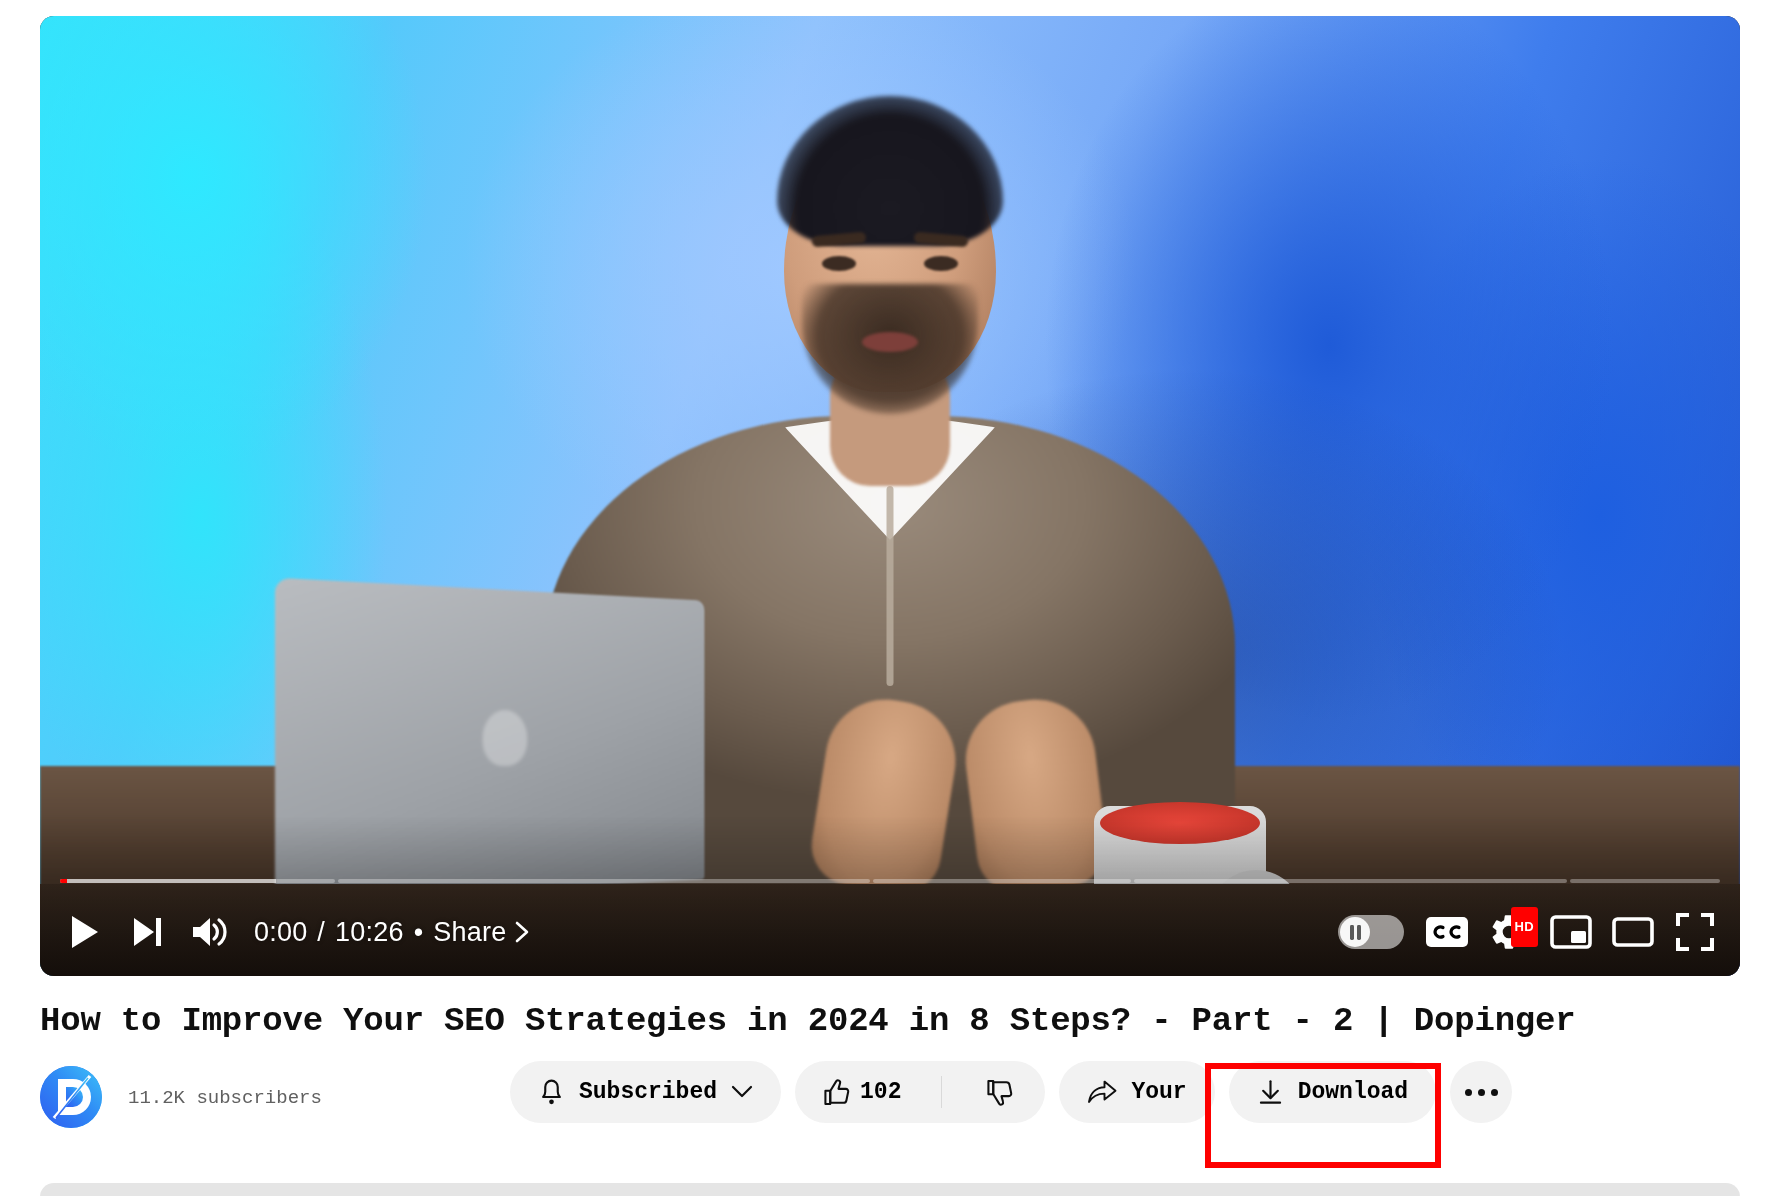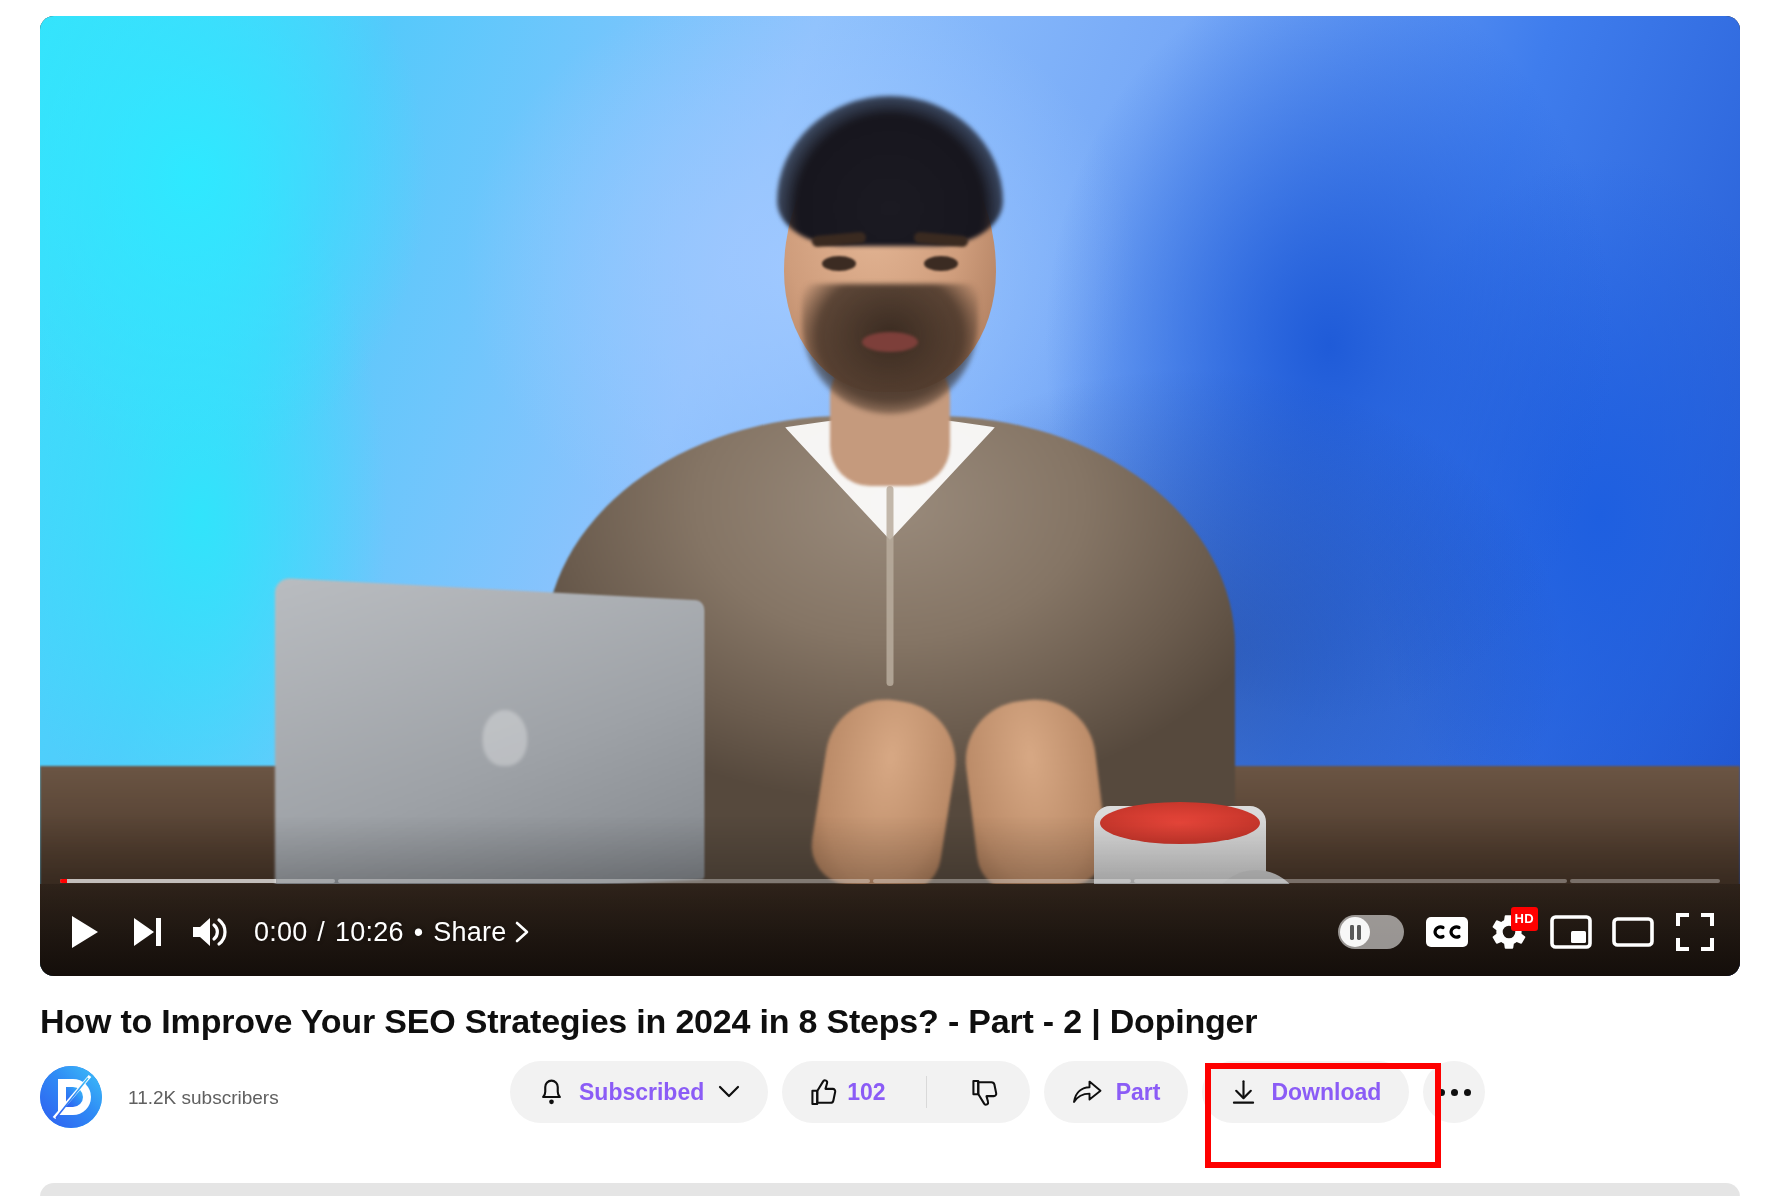--- a/index.html
+++ b/index.html
@@ -171,46 +171,46 @@
     position: relative; margin: 0 12px; cursor: pointer;
   }
   .autoplay-knob {
     position: absolute; left: 2px; top: 2px; width: 30px; height: 30px; border-radius: 50%;
     background: rgba(255,255,255,.92);
     display: flex; align-items: center; justify-content: center;
   }
   .hd-badge {
     position: absolute; top: 6px; right: 2px;
     background: #ff0000; color: #fff; font-size: 13px; font-weight: 700;
-    padding: 4px 4px; border-radius: 3px; line-height: 16px; letter-spacing: .3px; text-align: right;
+    padding: 12px 4px; border-radius: 3px; line-height: 16px; letter-spacing: .3px; text-align: right;
   }
 
   
-  #meta { position: absolute; left: 40px; top: 1000px; width: 1700px; }
+  #meta { position: absolute; left: 40px; top: 1000px; width: 1700px; font-family: Liberation Mono, monospace; }
   .video-title {
     font-size: 34px; font-weight: 700; color: #0f0f0f; letter-spacing: -.2px;
     line-height: 42px; white-space: nowrap;
   }
   .owner-row {
     margin-top: 24px; display: flex; align-items: center; position: relative;
   }
   .avatar {
     width: 62px; height: 62px; border-radius: 50%; flex: 0 0 auto;
     background: linear-gradient(135deg, #2f6bf0 0%, #2f8bf5 45%, #3bb5f7 100%);
     display: flex; align-items: center; justify-content: center; overflow: hidden;
   }
   .channel-text { margin-left: 26px; min-width: 0; max-width: 350px; overflow: hidden; }
   .channel-name {
     font-size: 24px; font-weight: 700; color: #0f0f0f; white-space: nowrap; line-height: 30px;
   }
   .sub-count { font-size: 19px; color: #606060; line-height: 26px; margin-top: 2px; white-space: nowrap; }
 
   .actions { position: absolute; left: 470px; top: -5px; display: flex; align-items: center; gap: 14px; }
   .pill {
-    height: 62px; border-radius: 31px; background: #f2f2f2; color: #8b5cf6;
+    height: 62px; border-radius: 31px; background: #f2f2f2; color: #000000;
     display: flex; align-items: center; padding: 0 28px; gap: 14px; cursor: pointer;
     font-size: 23px; font-weight: 600; white-space: nowrap;
   }
   .pill.ld { padding: 0; }
   .ld-like { display: flex; align-items: center; gap: 8px; padding: 0 26px 0 28px; height: 62px; cursor: pointer; }
   .ld-sep { width: 1px; height: 32px; background: #d9d9d9; }
   .ld-dislike { display: flex; align-items: center; padding: 0 30px; height: 62px; cursor: pointer; }
   .round-btn {
     width: 62px; height: 62px; border-radius: 50%; background: #f2f2f2;
     display: flex; align-items: center; justify-content: center; cursor: pointer;
@@ -425,21 +425,21 @@
             <path d="M2 2.5 h4 v11 H2 Z" fill="none" stroke="#0f0f0f" stroke-width="1.7" stroke-linejoin="round"></path>
             <path d="M6 13.2 L11 21.4 a1.8 1.8 0 0 0 3.1-1.7 L12.8 15 h6.1 a2 2 0 0 0 1.95-2.45 l-1.5-7.1 A2.5 2.5 0 0 0 16.9 3.5 H6 Z" fill="none" stroke="#0f0f0f" stroke-width="1.7" stroke-linejoin="round"></path>
           </svg>
         </div>
       </div>
 
       <div class="pill">
         <svg width="30" height="26" viewBox="0 0 30 26">
           <path d="M2 23 C3.5 12.5 10.5 8.4 17.5 8.2 V2.6 L28.5 11.7 L17.5 20.6 V14.6 C10.5 14.6 5.5 17.4 2 23 Z" fill="none" stroke="#0f0f0f" stroke-width="1.9" stroke-linejoin="round"></path>
         </svg>
-        <span>Part</span>
+        <span>Your</span>
       </div>
 
       <div class="pill">
         <svg width="27" height="27" viewBox="0 0 24 24">
           <path d="M12 2 V16" stroke="#0f0f0f" stroke-width="1.9" stroke-linecap="round"></path>
           <path d="M5.5 10.5 L12 17 L18.5 10.5" stroke="#0f0f0f" stroke-width="1.9" fill="none" stroke-linecap="round" stroke-linejoin="round"></path>
           <path d="M3.5 21 H20.5" stroke="#0f0f0f" stroke-width="1.9" stroke-linecap="round"></path>
         </svg>
         <span>Download</span>
       </div>

